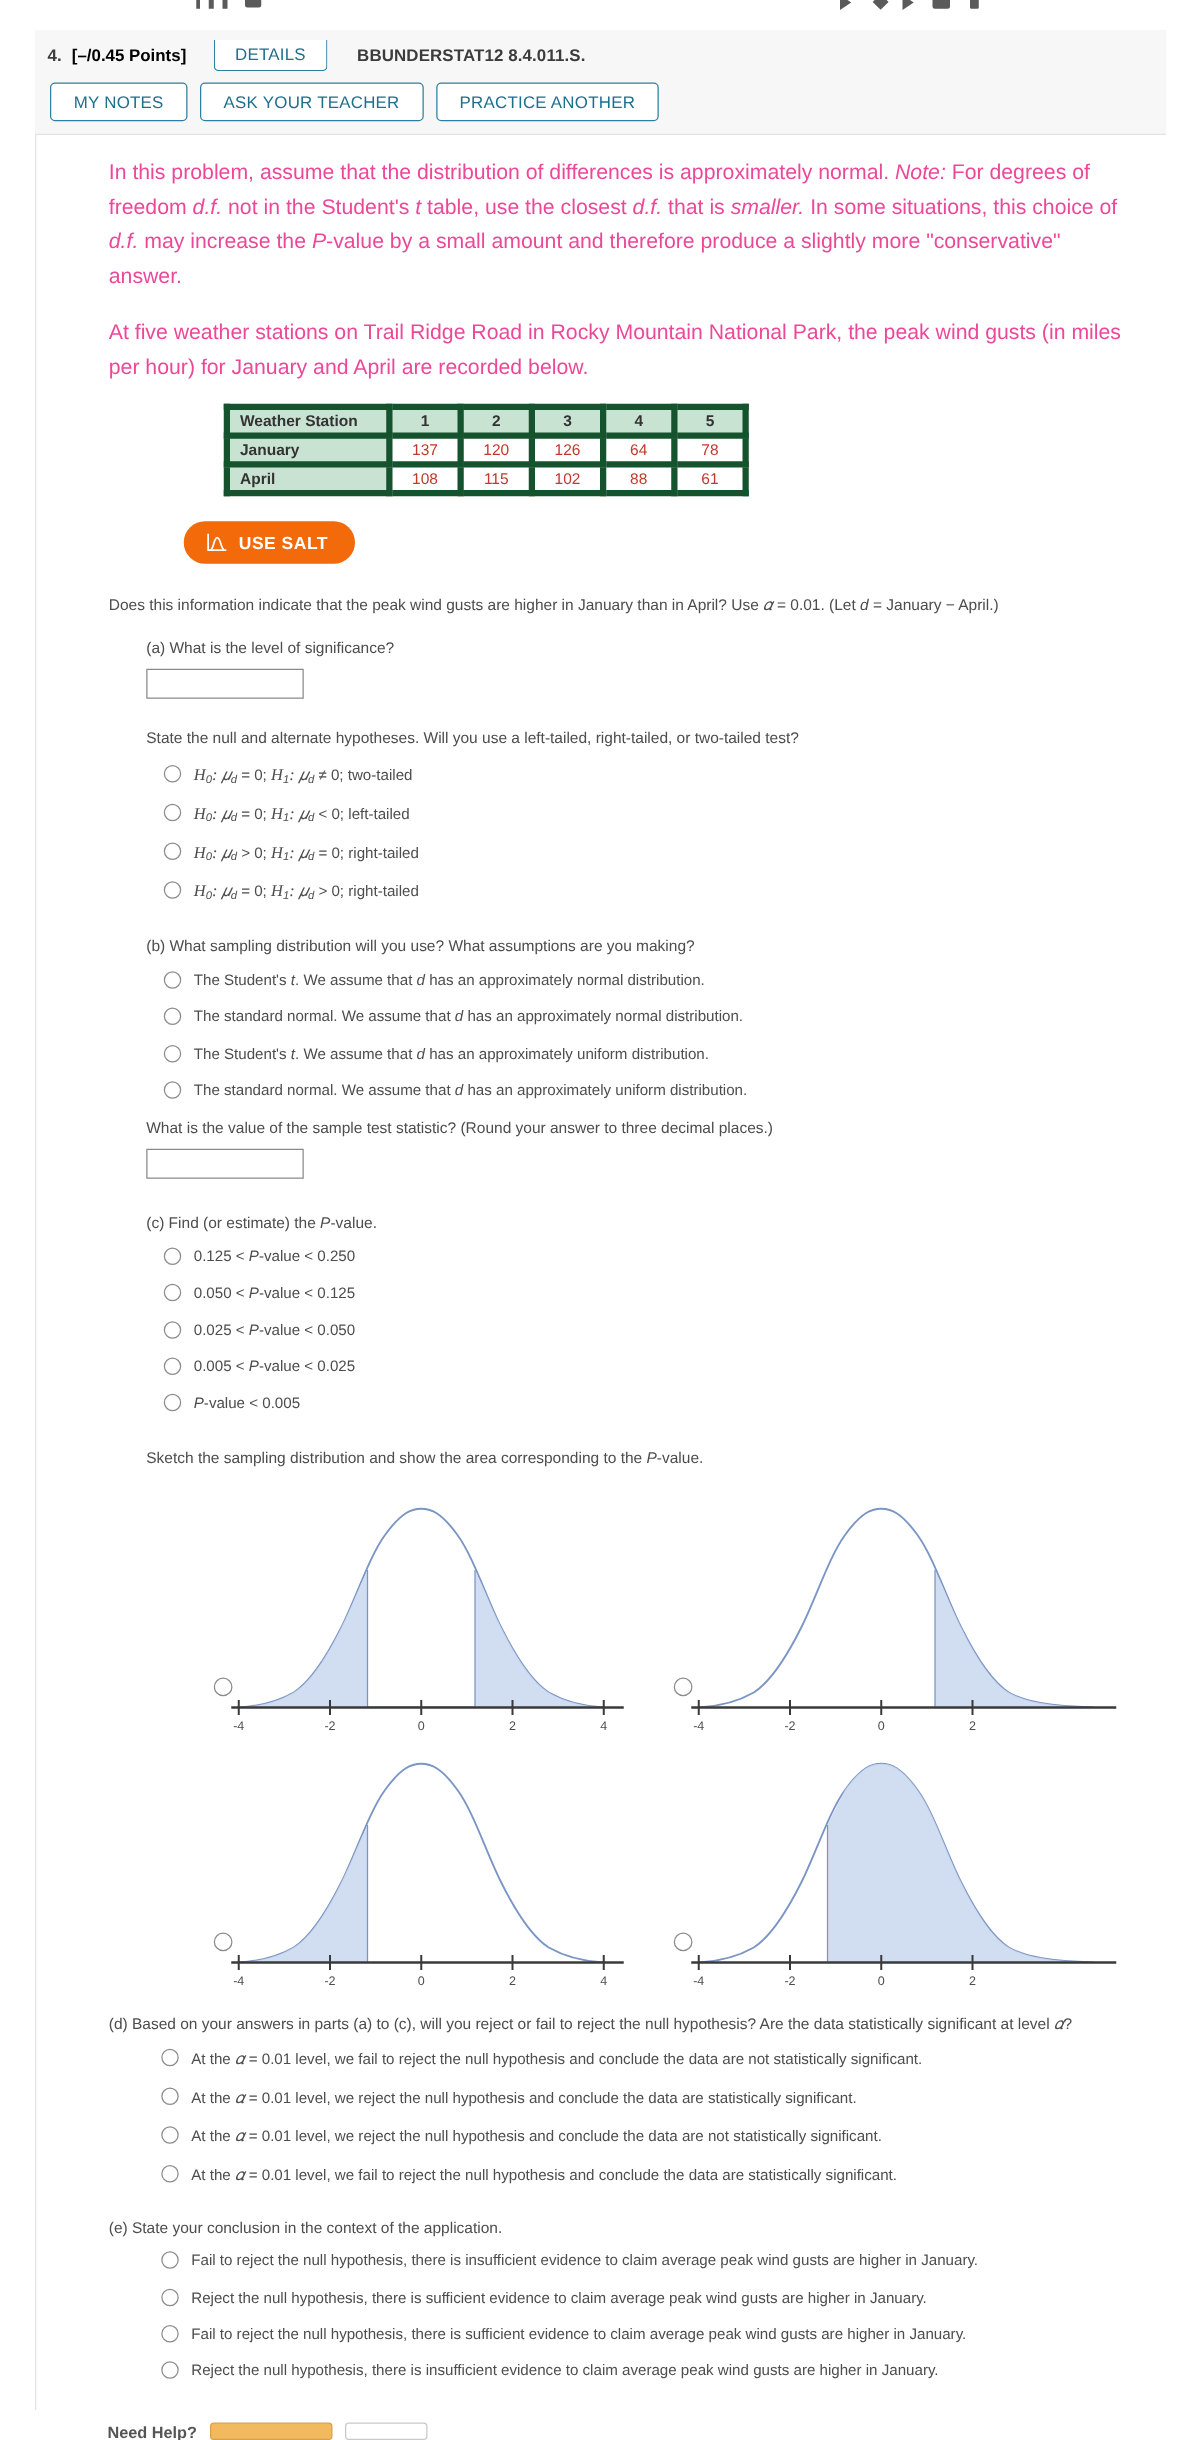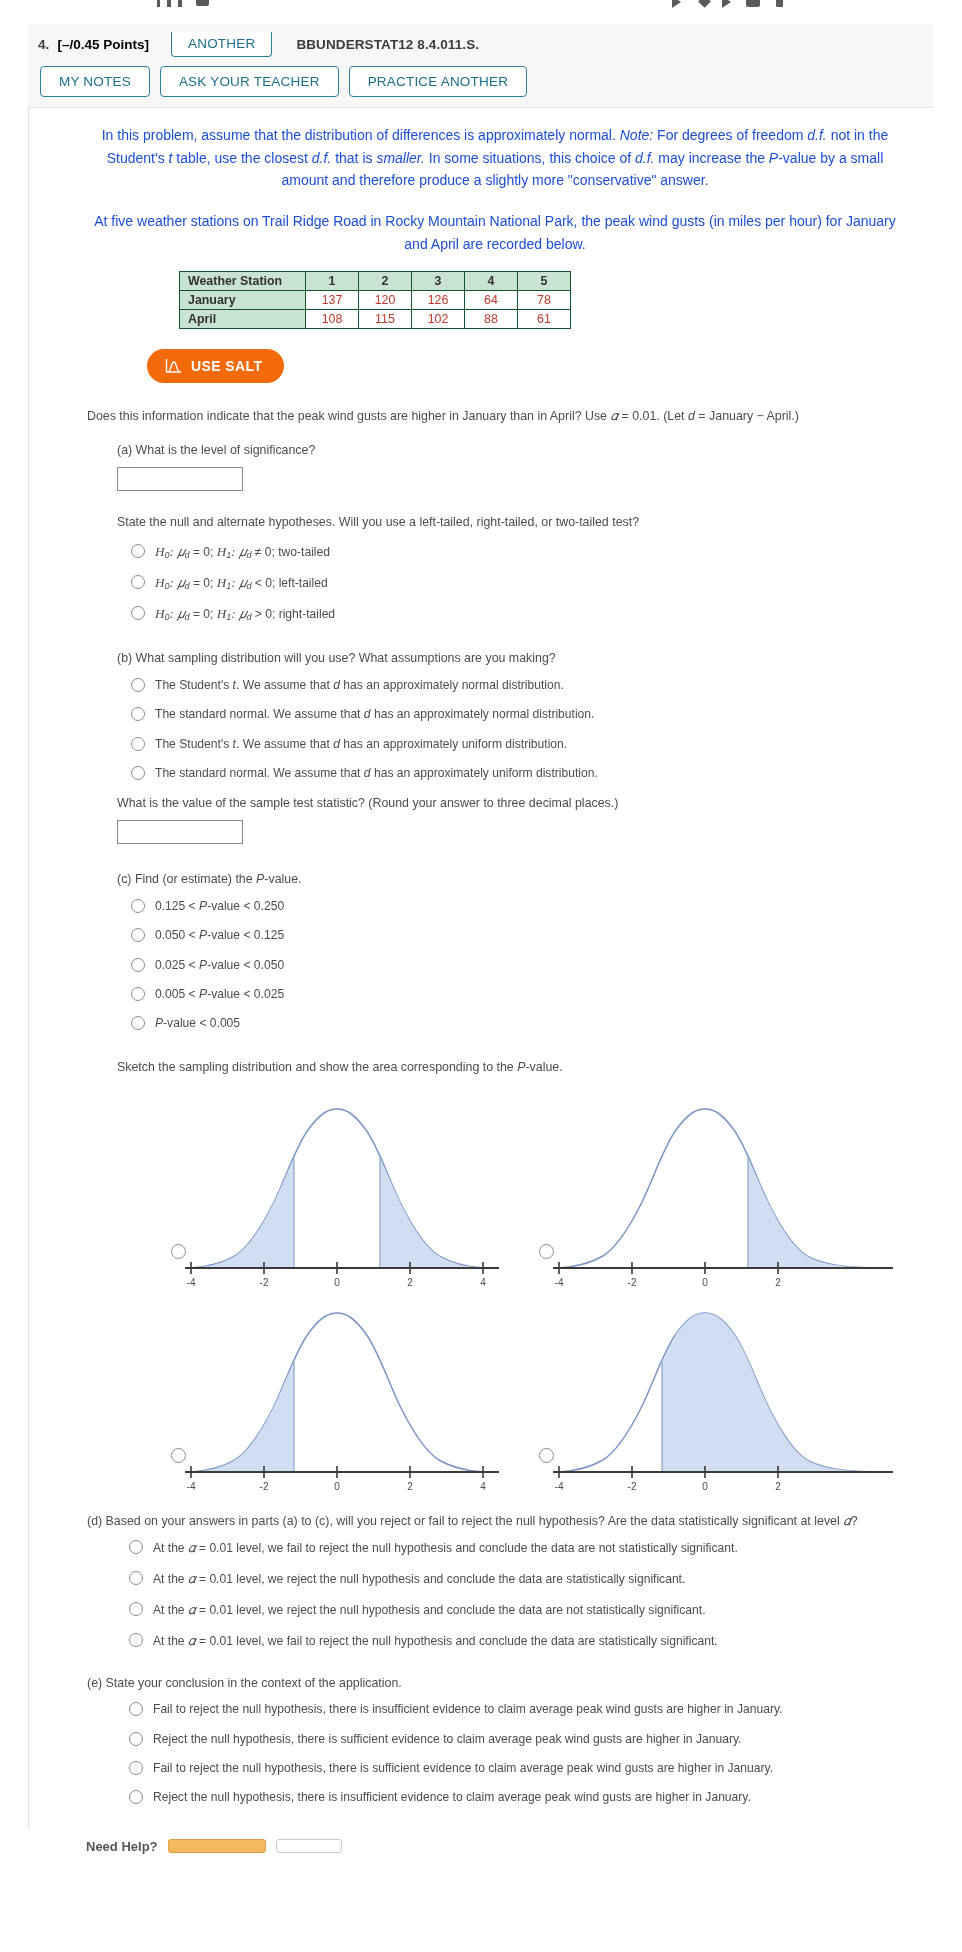--- a/index.html
+++ b/index.html
@@ -43,29 +43,29 @@
     padding:7px 18px;letter-spacing:.2px;white-space:nowrap;
   }
 
   
   .qbody{
     margin-left:28px;width:905px;box-sizing:border-box;
     border-left:1px solid #e3e3e3;
     padding:16px 0 10px 0;
     position:relative;
   }
-  .para{font-size:14px;line-height:1.62;color:#1d4ed8;margin:0 0 0 0;padding:0 30px 0 58px;text-align:center;}
+  .para{font-size:17px;line-height:1.62;color:#ec4899;margin:0 0 0 0;padding:0 30px 0 58px;}
   .para.sp{margin-top:18px;}
   i{font-style:italic;}
 
   
   .tablewrap{margin:16px 0 0 0;padding-left:150px;}
   table.data{border-collapse:collapse;font-size:12.4px;}
   table.data th, table.data td{
-    border:1px solid #14532d;
+    border:5px solid #14532d;
     padding:2px 9px;
     text-align:center;
     white-space:nowrap;
   }
   table.data th.lbl, table.data td.lbl{
     background:#c9e3d2;color:#333;font-weight:bold;text-align:left;padding-left:8px;min-width:108px;
   }
   table.data th.col{background:#c9e3d2;color:#333;font-weight:bold;min-width:34px;}
   table.data td.val{color:#c0392b;background:#fff;min-width:34px;}
 
@@ -127,21 +127,21 @@
     <div class="ic" style="left:700px;top:-3px;width:9px;height:9px;transform:rotate(45deg);"></div>
     <div class="ic" style="left:722px;top:-4px;width:0;height:0;background:none;border-left:9px solid #5a5a5a;border-top:6px solid transparent;border-bottom:6px solid transparent;"></div>
     <div class="ic" style="left:746px;top:-5px;width:14px;height:12px;border-radius:2px;"></div>
     <div class="ic" style="left:776px;top:-6px;width:7px;height:13px;border-radius:1px;"></div>
   </div>
 
   <div class="qheader">
     <div class="qline1">
       <span class="qnum">4.</span>
       <span class="qpoints">[–/0.45 Points]</span>
-      <button class="btn-details">ANOTHER</button>
+      <button class="btn-details">DETAILS</button>
       <span class="qcode">BBUNDERSTAT12 8.4.011.S.</span>
     </div>
     <div class="qline2">
       <button class="pillbtn">MY NOTES</button>
       <button class="pillbtn">ASK YOUR TEACHER</button>
       <button class="pillbtn">PRACTICE ANOTHER</button>
     </div>
   </div>
 
   <div class="qbody">
@@ -208,20 +208,24 @@
         <div class="opt">
           <span class="radio"></span>
           <span class="txt"><i class="mathvar">H</i><span class="sub-s">0</span><i class="mathvar">: 𝜇</i><span class="sub-s">d</span><span> = 0; </span><i class="mathvar">H</i><span class="sub-s">1</span><i class="mathvar">: 𝜇</i><span class="sub-s">d</span><span> ≠ 0; </span><span>two-tailed</span></span>
         </div>
         <div class="opt">
           <span class="radio"></span>
           <span class="txt"><i class="mathvar">H</i><span class="sub-s">0</span><i class="mathvar">: 𝜇</i><span class="sub-s">d</span><span> = 0; </span><i class="mathvar">H</i><span class="sub-s">1</span><i class="mathvar">: 𝜇</i><span class="sub-s">d</span><span> &lt; 0; </span><span>left-tailed</span></span>
         </div>
         <div class="opt">
           <span class="radio"></span>
+          <span class="txt"><i class="mathvar">H</i><span class="sub-s">0</span><i class="mathvar">: 𝜇</i><span class="sub-s">d</span><span> &gt; 0; </span><i class="mathvar">H</i><span class="sub-s">1</span><i class="mathvar">: 𝜇</i><span class="sub-s">d</span><span> = 0; </span><span>right-tailed</span></span>
+        </div>
+        <div class="opt">
+          <span class="radio"></span>
           <span class="txt"><i class="mathvar">H</i><span class="sub-s">0</span><i class="mathvar">: 𝜇</i><span class="sub-s">d</span><span> = 0; </span><i class="mathvar">H</i><span class="sub-s">1</span><i class="mathvar">: 𝜇</i><span class="sub-s">d</span><span> &gt; 0; </span><span>right-tailed</span></span>
         </div>
       </div>
     </div>
 
     <div class="sub" style="margin-top:26px;">
       <div class="sub-q">(b) What sampling distribution will you use? What assumptions are you making?</div>
       <div class="optlist" style="margin-top:8px;">
         <div class="opt">
           <span class="radio"></span>

